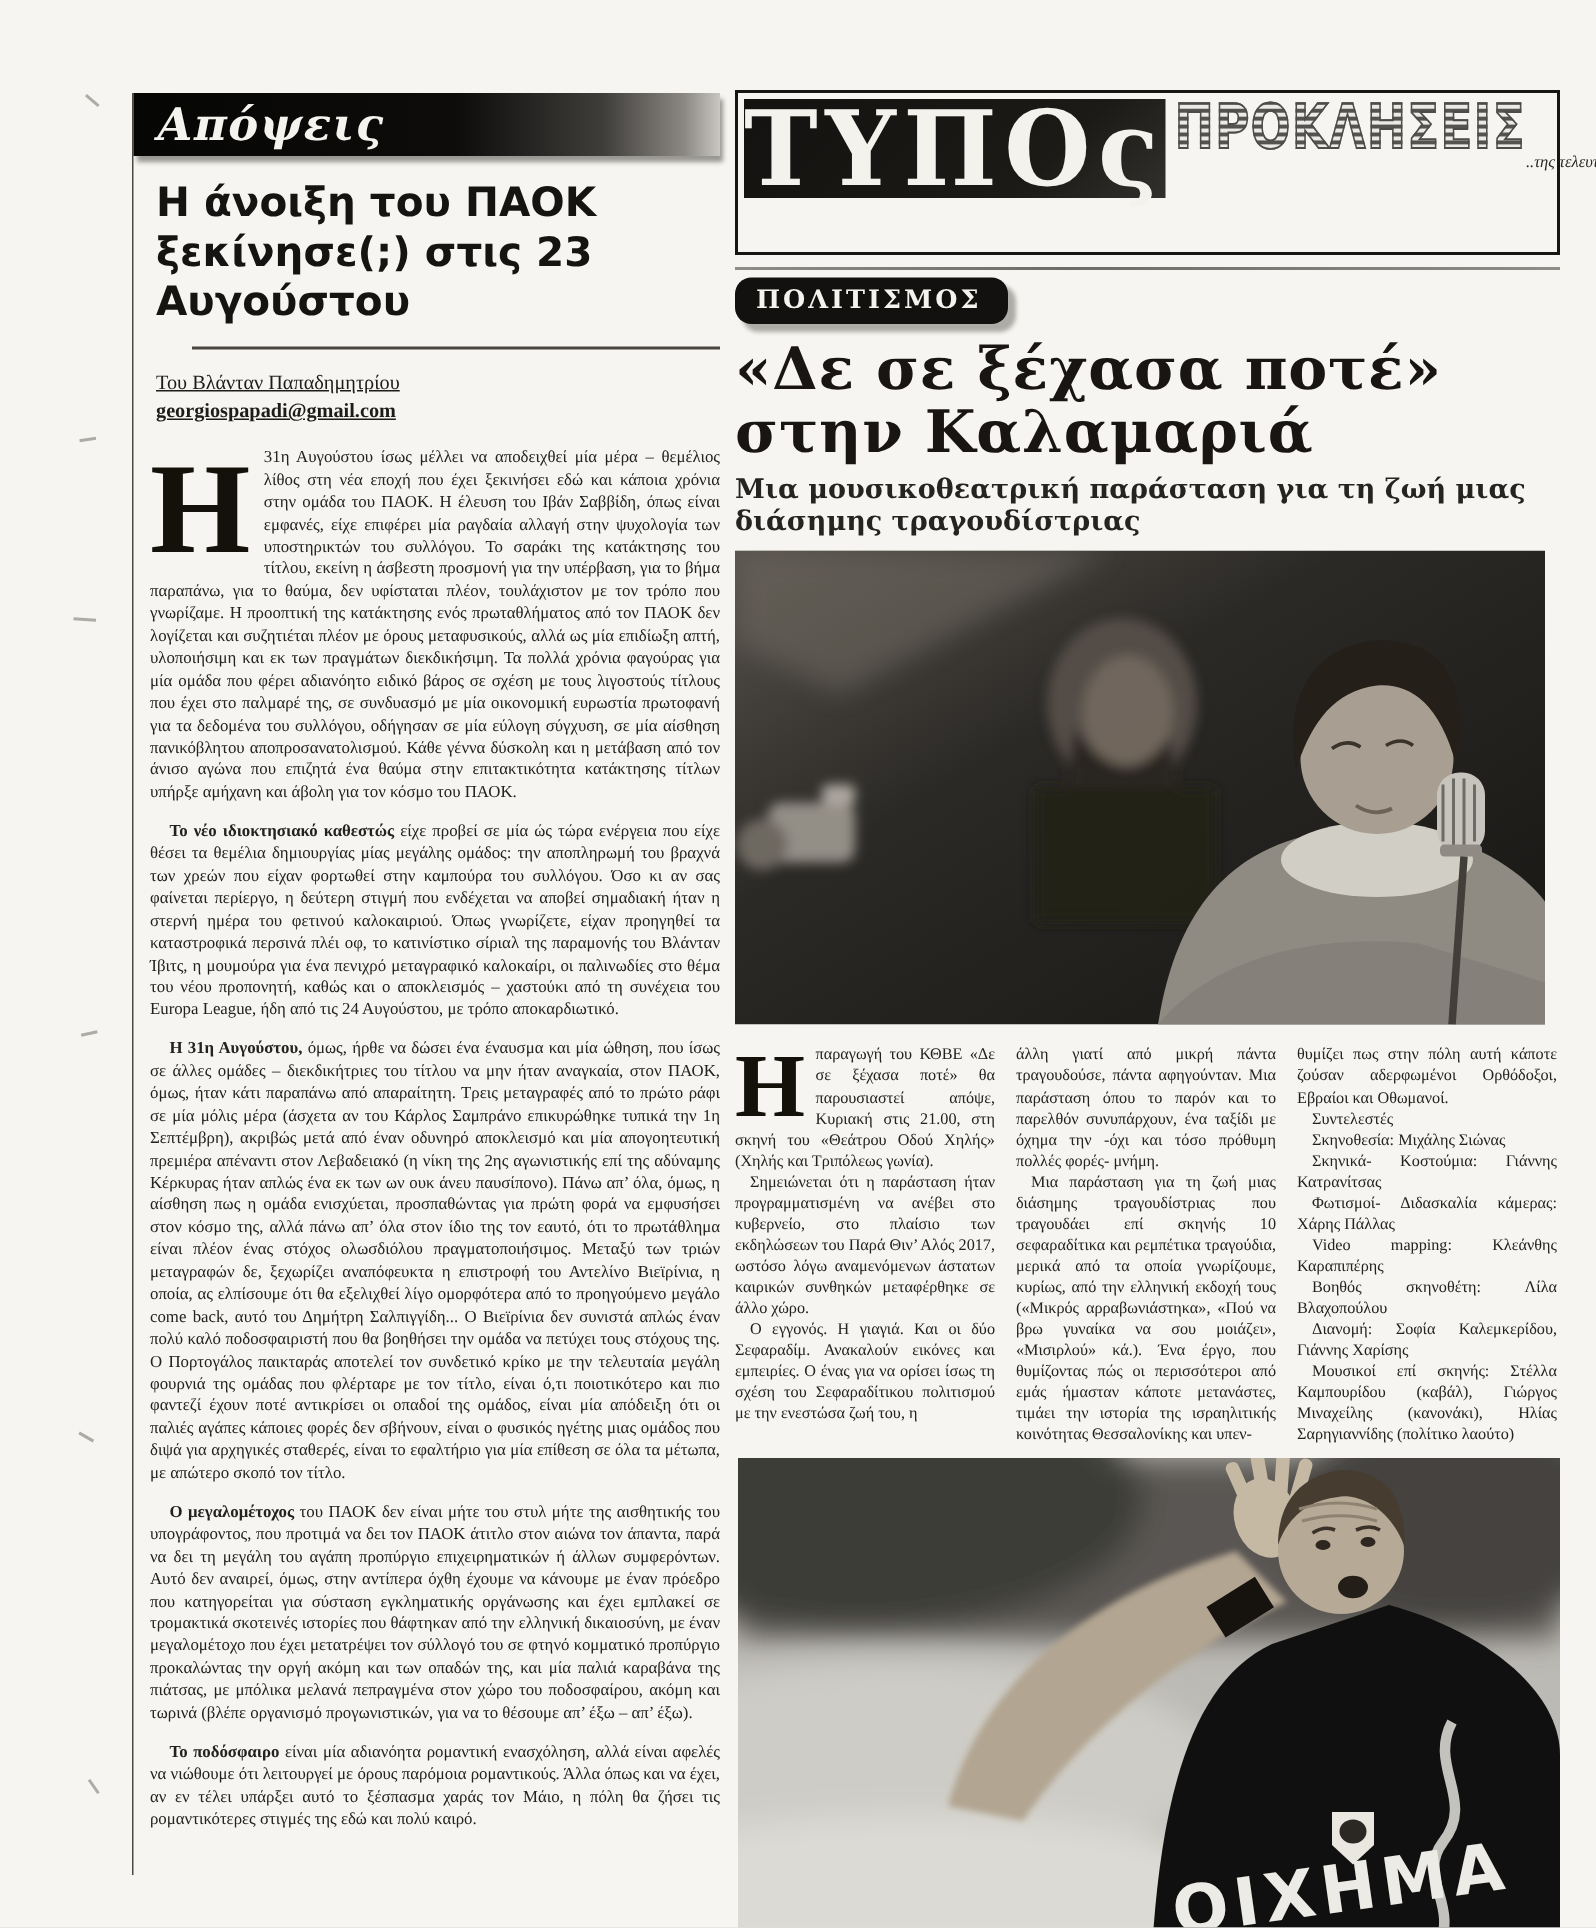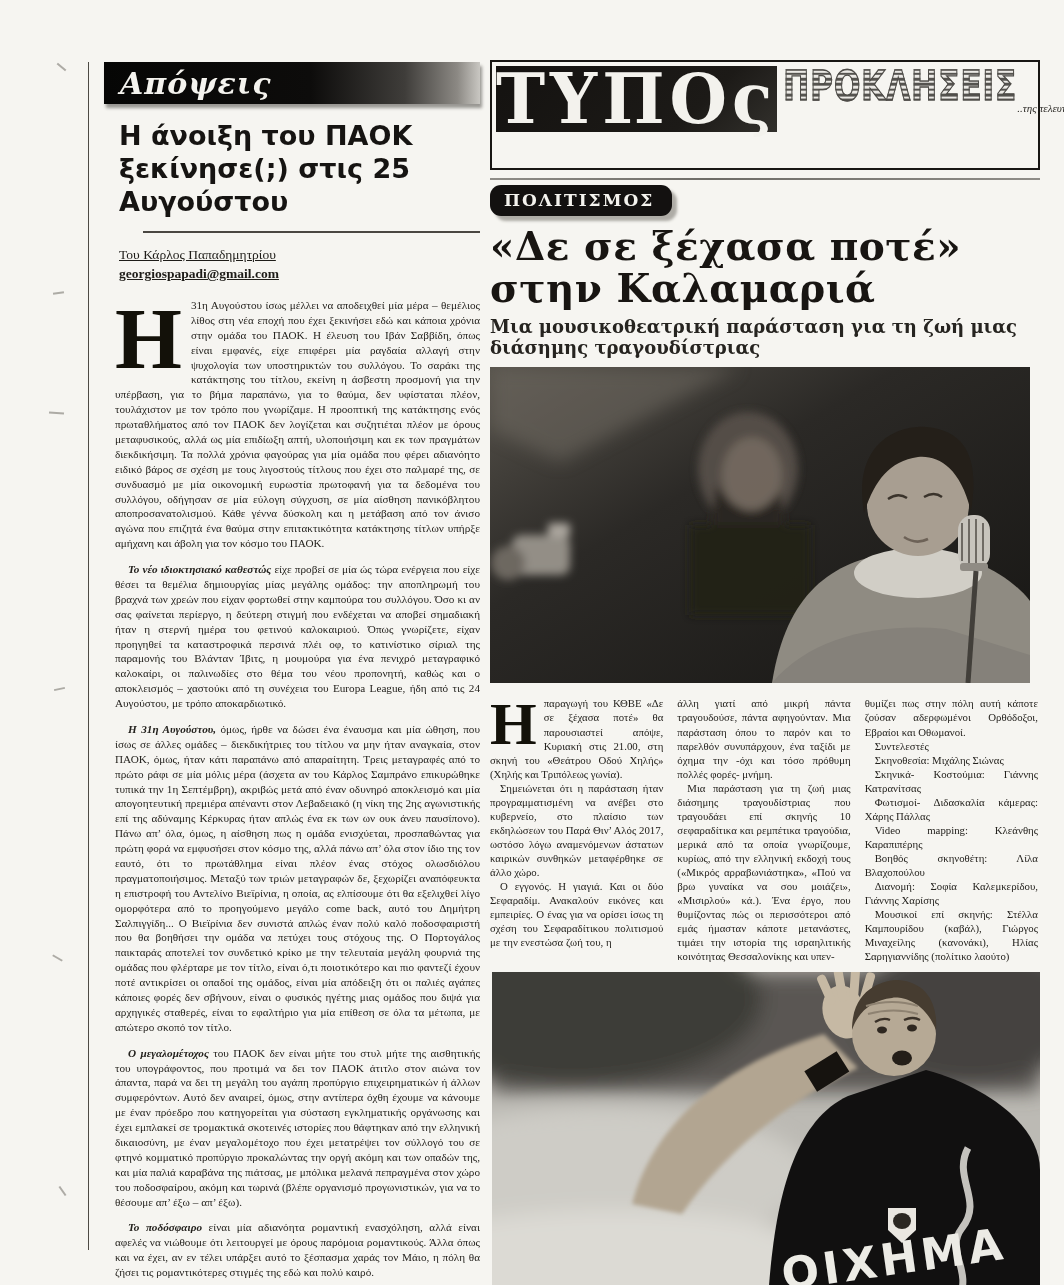--- a/index.html
+++ b/index.html
@@ -13,21 +13,21 @@
   .m-mark:nth-of-type(1){left:56px; top:66px; transform:rotate(40deg);}
   .m-mark:nth-of-type(2){left:53px; top:292px; transform:rotate(-8deg);}
   .m-mark:nth-of-type(3){left:49px; top:412px; width:15px; transform:rotate(4deg);}
   .m-mark:nth-of-type(4){left:54px; top:688px; transform:rotate(-12deg);}
   .m-mark:nth-of-type(5){left:52px; top:957px; transform:rotate(30deg);}
   .m-mark:nth-of-type(6){left:57px; top:1190px; transform:rotate(55deg);}
 
   
   .opinion{
     position:absolute; left:88px; top:62px; width:392px; height:1188px;
-    border-left:1.5px solid #4d4a45; padding-left:26px; box-sizing:border-box;
+    border-left:1.5px solid #4d4a45; padding-left:11px; box-sizing:border-box;
   }
   .opinion-bar{
     height:42px; margin-left:-11px; padding-left:16px;
     background:linear-gradient(90deg,#060605 0%,#0d0c0b 55%,#3f3d3a 80%,#8c8984 94%,#c9c7c2 100%);
     box-shadow:2px 4px 3px rgba(40,38,34,.45);
     display:flex; align-items:center;
   }
   .opinion-bar span{
     font-family:"DejaVu Serif", serif; font-style:italic; font-weight:bold;
     font-size:30px; color:#f4f3ee; letter-spacing:1px;
@@ -41,21 +41,21 @@
   .byline .author{text-decoration:underline;}
   .byline .email{text-decoration:underline; font-weight:bold;}
   .opinion-body{font-size:11.2px; line-height:1.33; text-align:justify; color:#24221e;}
   .dropcap{
     float:left; font-family:"Liberation Serif", serif; font-weight:bold;
     font-size:86px; line-height:.8; padding:7px 9px 2px 0; color:#131109;
   }
   .opinion-body [data-list] p{margin:0 0 11px 0; text-align:justify;}
   .opinion-body [data-list] p{text-indent:13px;}
   .opinion-body [data-list] p:first-child{text-indent:0;}
-  .opinion-body b{font-weight:bold;font-style:italic;}
+  .opinion-body b{font-weight:bold;}
 
   
   .right{position:absolute; left:490px; top:60px; width:550px;}
 
   .masthead{
     border:2px solid #181613; padding:4px; background:#f6f5f1;
     display:flex; align-items:flex-start; height:98px; box-sizing:content-box;
   }
   .mh-black{
     width:308px; background:linear-gradient(135deg,#141210 0%,#1c1a17 70%,#32302c 100%);
@@ -114,24 +114,24 @@
   <div class="m-mark"></div>
   <div class="m-mark"></div>
   <div class="m-mark"></div>
   <div class="m-mark"></div>
   <div class="m-mark"></div>
 
   <section class="opinion">
     <div class="opinion-bar">
       <span>Απόψεις</span>
     </div>
-    <h1 class="opinion-title">Η άνοιξη του ΠΑΟΚ ξεκίνησε(;) στις 25 Αυγούστου</h1>
+    <h1 class="opinion-title">Η άνοιξη του ΠΑΟΚ ξεκίνησε(;) στις 23 Αυγούστου</h1>
     <div class="opinion-rule"></div>
     <div class="byline">
-      <span class="author">Του Κάρλος Παπαδημητρίου</span><br>
+      <span class="author">Του Βλάνταν Παπαδημητρίου</span><br>
       <span class="email">georgiospapadi@gmail.com</span>
     </div>
     <div class="opinion-body">
       <span class="dropcap">Η</span>
       <div data-list="opinion.paragraphs">
           <p>31η Αυγούστου ίσως μέλλει να αποδειχθεί μία μέρα – θεμέλιος λίθος στη νέα εποχή που έχει ξεκινήσει εδώ και κάποια χρόνια στην ομάδα του ΠΑΟΚ. Η έλευση του Ιβάν Σαββίδη, όπως είναι εμφανές, είχε επιφέρει μία ραγδαία αλλαγή στην ψυχολογία των υποστηρικτών του συλλόγου. Το σαράκι της κατάκτησης του τίτλου, εκείνη η άσβεστη προσμονή για την υπέρβαση, για το βήμα παραπάνω, για το θαύμα, δεν υφίσταται πλέον, τουλάχιστον με τον τρόπο που γνωρίζαμε. Η προοπτική της κατάκτησης ενός πρωταθλήματος από τον ΠΑΟΚ δεν λογίζεται και συζητιέται πλέον με όρους μεταφυσικούς, αλλά ως μία επιδίωξη απτή, υλοποιήσιμη και εκ των πραγμάτων διεκδικήσιμη. Τα πολλά χρόνια φαγούρας για μία ομάδα που φέρει αδιανόητο ειδικό βάρος σε σχέση με τους λιγοστούς τίτλους που έχει στο παλμαρέ της, σε συνδυασμό με μία οικονομική ευρωστία πρωτοφανή για τα δεδομένα του συλλόγου, οδήγησαν σε μία εύλογη σύγχυση, σε μία αίσθηση πανικόβλητου αποπροσανατολισμού. Κάθε γέννα δύσκολη και η μετάβαση από τον άνισο αγώνα που επιζητά ένα θαύμα στην επιτακτικότητα κατάκτησης τίτλων υπήρξε αμήχανη και άβολη για τον κόσμο του ΠΑΟΚ.</p>
           <p><b>Το νέο ιδιοκτησιακό καθεστώς</b> είχε προβεί σε μία ώς τώρα ενέργεια που είχε θέσει τα θεμέλια δημιουργίας μίας μεγάλης ομάδος: την αποπληρωμή του βραχνά των χρεών που είχαν φορτωθεί στην καμπούρα του συλλόγου. Όσο κι αν σας φαίνεται περίεργο, η δεύτερη στιγμή που ενδέχεται να αποβεί σημαδιακή ήταν η στερνή ημέρα του φετινού καλοκαιριού. Όπως γνωρίζετε, είχαν προηγηθεί τα καταστροφικά περσινά πλέι οφ, το κατινίστικο σίριαλ της παραμονής του Βλάνταν Ίβιτς, η μουμούρα για ένα πενιχρό μεταγραφικό καλοκαίρι, οι παλινωδίες στο θέμα του νέου προπονητή, καθώς και ο αποκλεισμός – χαστούκι από τη συνέχεια του Europa League, ήδη από τις 24 Αυγούστου, με τρόπο αποκαρδιωτικό.</p>
           <p><b>Η 31η Αυγούστου,</b> όμως, ήρθε να δώσει ένα έναυσμα και μία ώθηση, που ίσως σε άλλες ομάδες – διεκδικήτριες του τίτλου να μην ήταν αναγκαία, στον ΠΑΟΚ, όμως, ήταν κάτι παραπάνω από απαραίτητη. Τρεις μεταγραφές από το πρώτο ράφι σε μία μόλις μέρα (άσχετα αν του Κάρλος Σαμπράνο επικυρώθηκε τυπικά την 1η Σεπτέμβρη), ακριβώς μετά από έναν οδυνηρό αποκλεισμό και μία απογοητευτική πρεμιέρα απέναντι στον Λεβαδειακό (η νίκη της 2ης αγωνιστικής επί της αδύναμης Κέρκυρας ήταν απλώς ένα εκ των ων ουκ άνευ παυσίπονο). Πάνω απ’ όλα, όμως, η αίσθηση πως η ομάδα ενισχύεται, προσπαθώντας για πρώτη φορά να εμφυσήσει στον κόσμο της, αλλά πάνω απ’ όλα στον ίδιο της τον εαυτό, ότι το πρωτάθλημα είναι πλέον ένας στόχος ολωσδιόλου πραγματοποιήσιμος. Μεταξύ των τριών μεταγραφών δε, ξεχωρίζει αναπόφευκτα η επιστροφή του Αντελίνο Βιεϊρίνια, η οποία, ας ελπίσουμε ότι θα εξελιχθεί λίγο ομορφότερα από το προηγούμενο μεγάλο come back, αυτό του Δημήτρη Σαλπιγγίδη... Ο Βιεϊρίνια δεν συνιστά απλώς έναν πολύ καλό ποδοσφαιριστή που θα βοηθήσει την ομάδα να πετύχει τους στόχους της. Ο Πορτογάλος παικταράς αποτελεί τον συνδετικό κρίκο με την τελευταία μεγάλη φουρνιά της ομάδας που φλέρταρε με τον τίτλο, είναι ό,τι ποιοτικότερο και πιο φαντεζί έχουν ποτέ αντικρίσει οι οπαδοί της ομάδος, είναι μία απόδειξη ότι οι παλιές αγάπες κάποιες φορές δεν σβήνουν, είναι ο φυσικός ηγέτης μιας ομάδος που διψά για αρχηγικές σταθερές, είναι το εφαλτήριο για μία επίθεση σε όλα τα μέτωπα, με απώτερο σκοπό τον τίτλο.</p>
           <p><b>Ο μεγαλομέτοχος</b> του ΠΑΟΚ δεν είναι μήτε του στυλ μήτε της αισθητικής του υπογράφοντος, που προτιμά να δει τον ΠΑΟΚ άτιτλο στον αιώνα τον άπαντα, παρά να δει τη μεγάλη του αγάπη προπύργιο επιχειρηματικών ή άλλων συμφερόντων. Αυτό δεν αναιρεί, όμως, στην αντίπερα όχθη έχουμε να κάνουμε με έναν πρόεδρο που κατηγορείται για σύσταση εγκληματικής οργάνωσης και έχει εμπλακεί σε τρομακτικά σκοτεινές ιστορίες που θάφτηκαν από την ελληνική δικαιοσύνη, με έναν μεγαλομέτοχο που έχει μετατρέψει τον σύλλογό του σε φτηνό κομματικό προπύργιο προκαλώντας την οργή ακόμη και των οπαδών της, και μία παλιά καραβάνα της πιάτσας, με μπόλικα μελανά πεπραγμένα στον χώρο του ποδοσφαίρου, ακόμη και τωρινά (βλέπε οργανισμό προγωνιστικών, για να το θέσουμε απ’ έξω – απ’ έξω).</p>
           <p><b>Το ποδόσφαιρο</b> είναι μία αδιανόητα ρομαντική ενασχόληση, αλλά είναι αφελές να νιώθουμε ότι λειτουργεί με όρους παρόμοια ρομαντικούς. Άλλα όπως και να έχει, αν εν τέλει υπάρξει αυτό το ξέσπασμα χαράς τον Μάιο, η πόλη θα ζήσει τις ρομαντικότερες στιγμές της εδώ και πολύ καιρό.</p>

